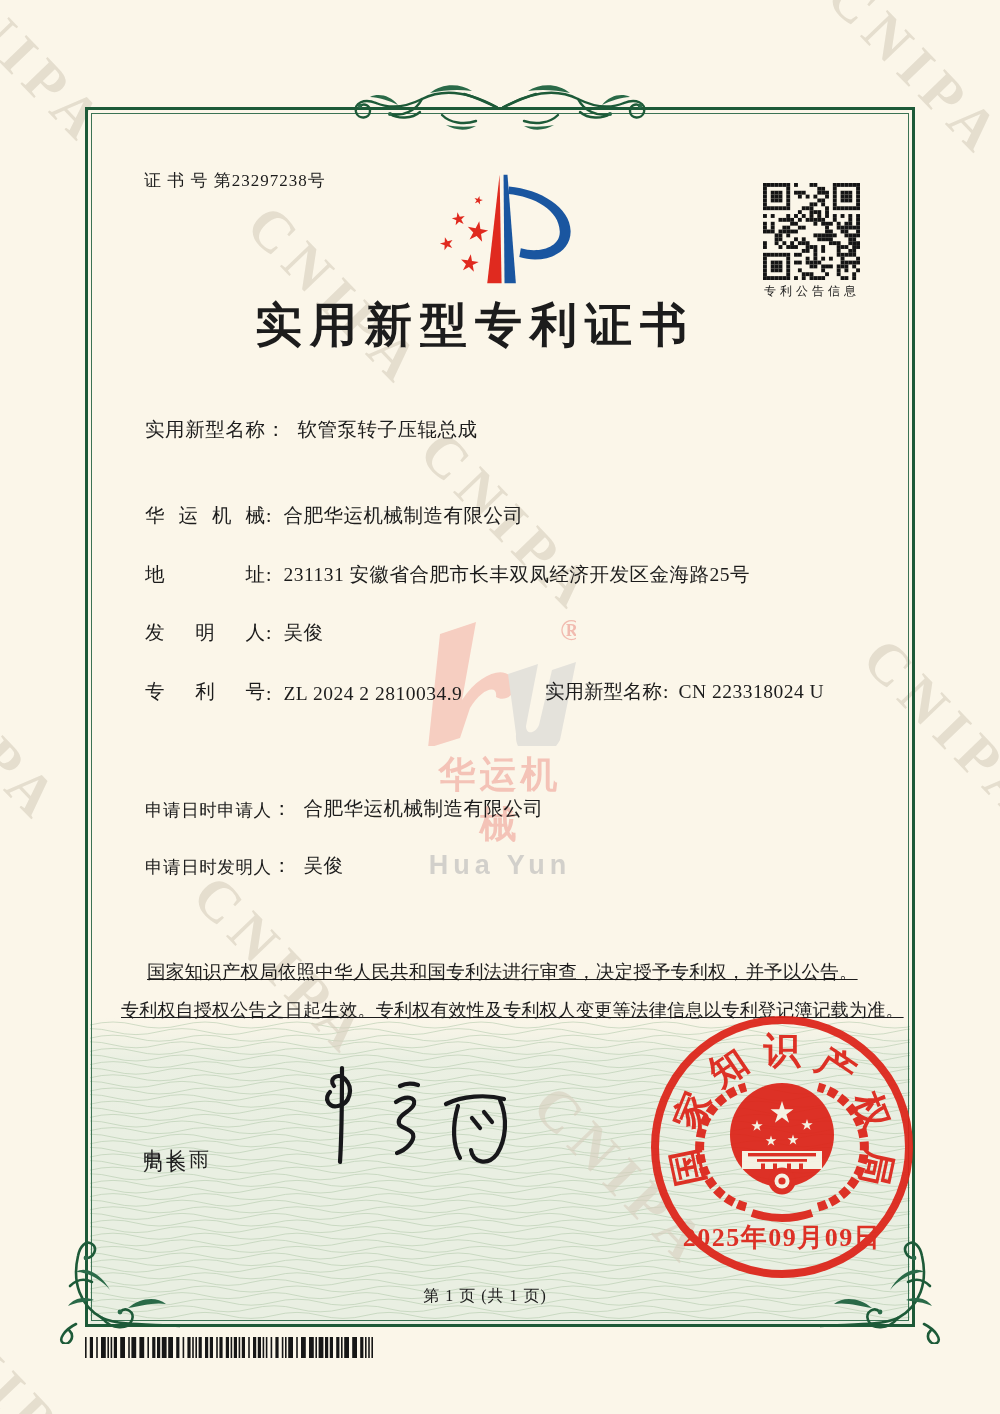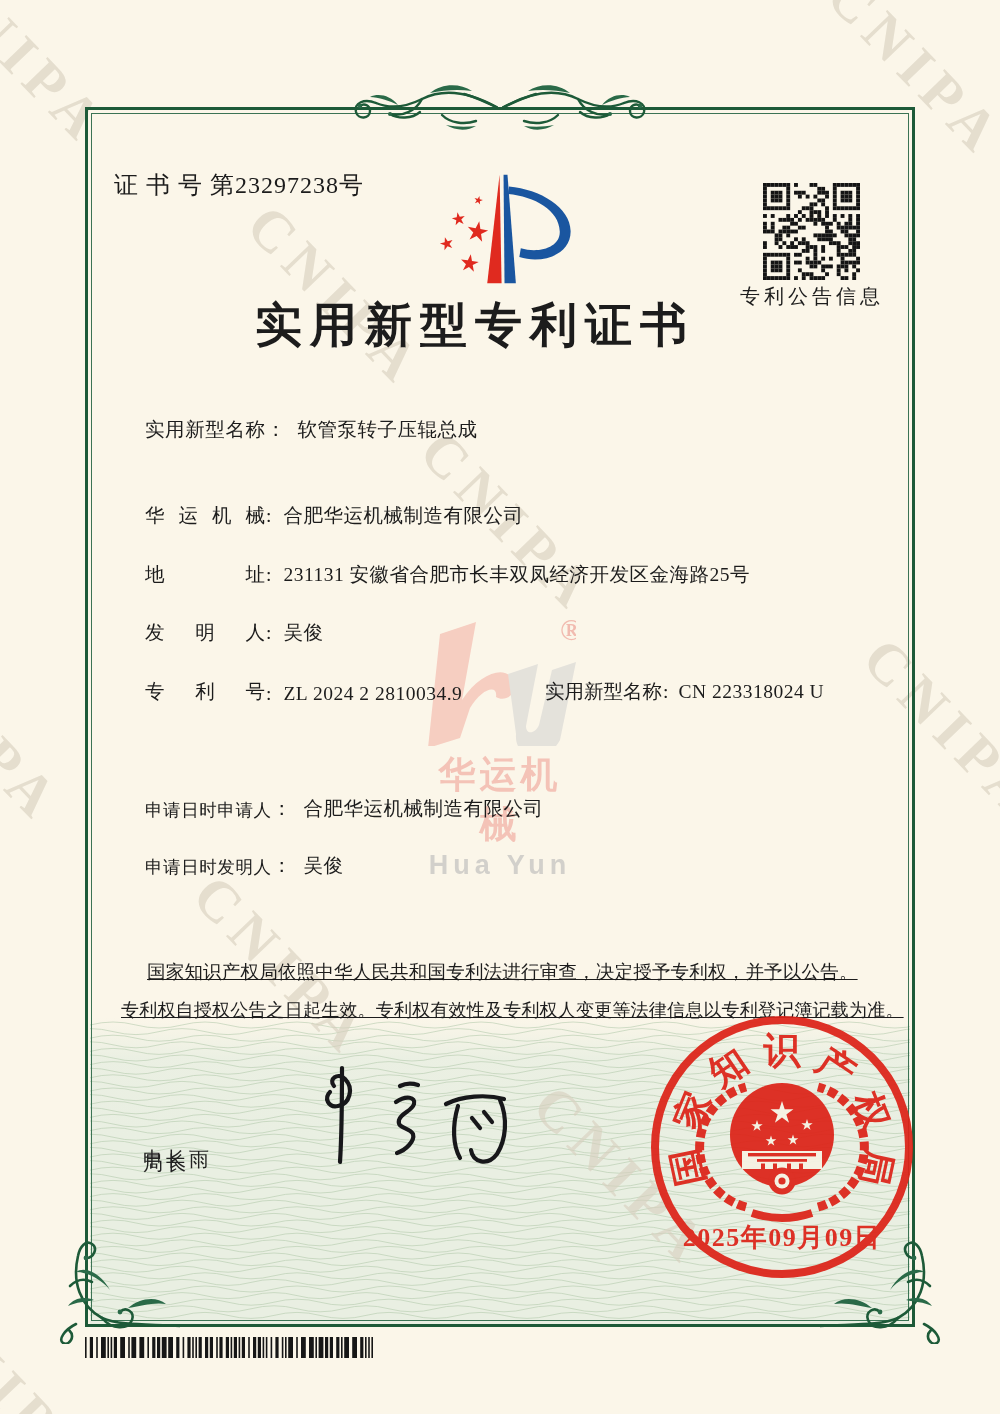--- a/index.html
+++ b/index.html
@@ -30,26 +30,26 @@
   
   .band{
     position:absolute;left:90px;top:1018px;width:820px;height:306px;z-index:0;
     background:linear-gradient(180deg, rgba(233,239,226,0) 0px, rgba(233,239,226,.9) 40px, #e9efe2 120px);
   }
   .band svg{position:absolute;inset:0;}
   
   .orn{position:absolute;z-index:2;pointer-events:none;}
   .flip{transform:scaleX(-1);}
   
-  .cert-no{position:absolute;left:114px;top:169px;font-size:24px;letter-spacing:1px;z-index:3;}
+  .cert-no{position:absolute;left:144px;top:169px;font-size:17px;letter-spacing:1px;z-index:3;}
   .logo{position:absolute;left:432px;top:162px;width:148px;height:134px;z-index:3;}
   .qr{position:absolute;left:763px;top:183px;width:97px;height:97px;z-index:3;}
   .qr-caption{
     position:absolute;left:736px;top:283px;width:152px;text-align:center;
-    font-size:20px;letter-spacing:4px;z-index:3;
+    font-size:12px;letter-spacing:4px;z-index:3;
   }
   .title{
     position:absolute;left:103px;top:294px;width:744px;text-align:center;
     font-size:47px;font-weight:bold;letter-spacing:8px;z-index:3;
   }
   
   .row{position:absolute;left:145px;font-size:19.5px;z-index:3;white-space:nowrap;}
   .lbl{display:inline-block;width:120px;text-align:justify;text-align-last:justify;vertical-align:bottom;}
   .lbl.wide{width:126px;font-size:17.5px;letter-spacing:0;}
   .sep{display:inline-block;margin-left:1px;}
@@ -631,20 +631,21 @@
         <rect x="5" y="16.5" width="4" height="5.5"></rect>
           <rect x="17" y="16.5" width="4" height="5.5"></rect>
         <circle cx="0" cy="34" r="13.5"></circle>
       </g>
       <circle cx="0" cy="34" r="7.5" fill="#f6f3e4"></circle>
       <circle cx="0" cy="34" r="3.6" fill="#dd2318"></circle>
     </g>
     <text id="seal-date" x="0" y="99" text-anchor="middle" font-size="26" font-weight="bold" fill="#dd2318" letter-spacing="1.5" font-family="&quot;Liberation Serif&quot;,&quot;DejaVu Serif&quot;,serif">2025年09月09日</text>
   </svg>
 
+  <div class="footer-page">第 1 页 (共 1 页)</div>
 
   <svg class="barcode" id="barcode" width="296" height="21" viewBox="0 0 296 21">
       <rect x="0.0" y="0" width="1.6" height="21" fill="#161616"></rect>
       <rect x="4.8" y="0" width="3.2" height="21" fill="#161616"></rect>
       <rect x="11.2" y="0" width="1.6" height="21" fill="#161616"></rect>
       <rect x="16.0" y="0" width="4.8" height="21" fill="#161616"></rect>
       <rect x="22.4" y="0" width="1.6" height="21" fill="#161616"></rect>
       <rect x="25.6" y="0" width="1.6" height="21" fill="#161616"></rect>
       <rect x="28.8" y="0" width="3.2" height="21" fill="#161616"></rect>
       <rect x="35.2" y="0" width="4.8" height="21" fill="#161616"></rect>

